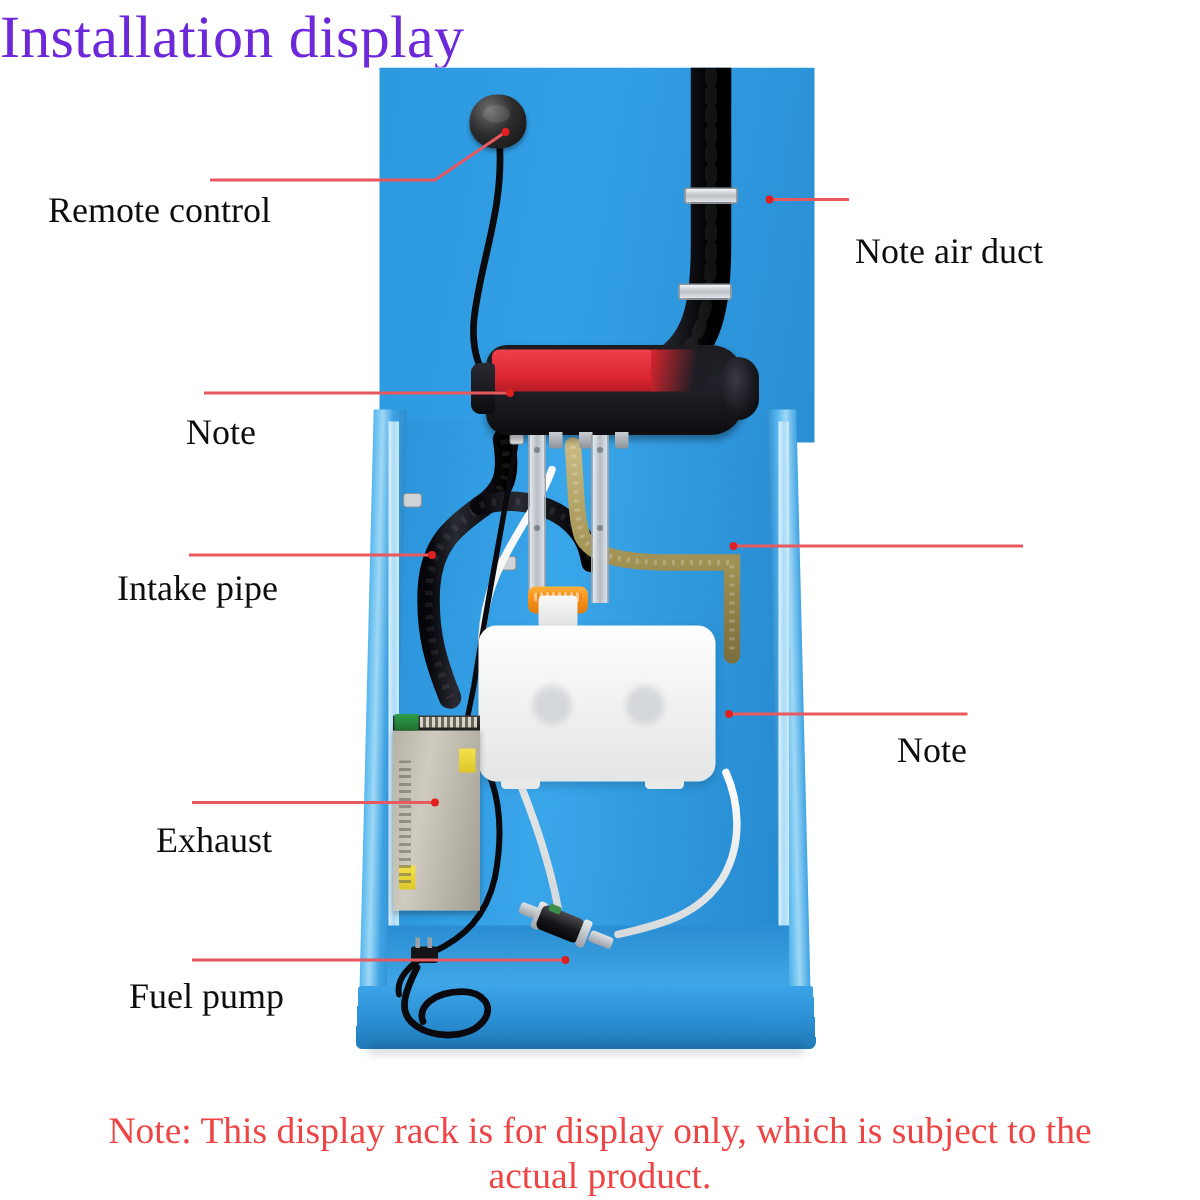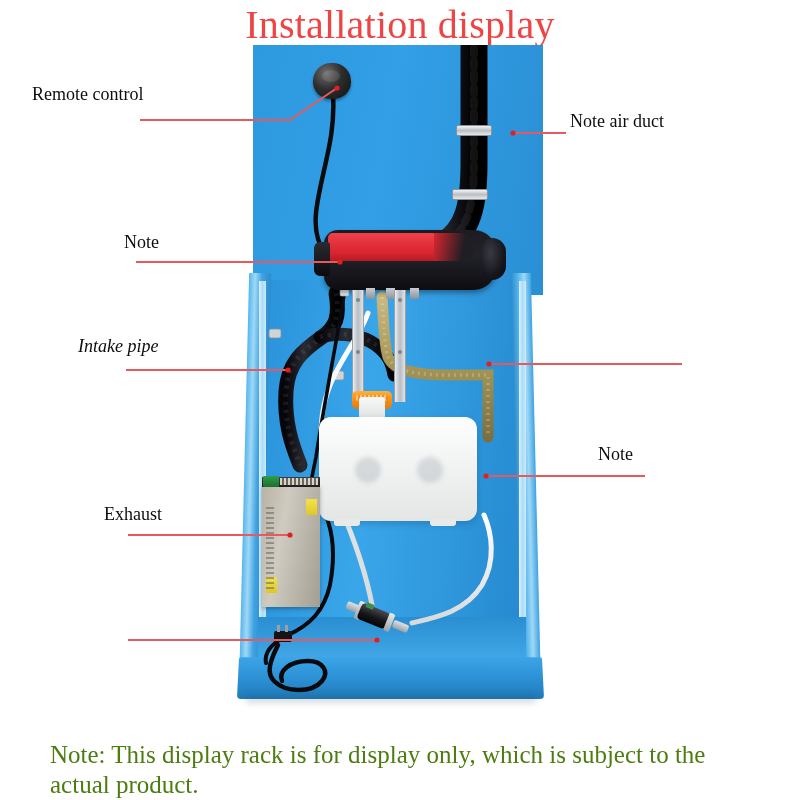--- a/index.html
+++ b/index.html
@@ -19,45 +19,46 @@
     height: 800px;
     background: #ffffff;
   }
 
   
   .title {
     position: absolute;
     left: 0;
     top: 2px;
     width: 800px;
-    text-align: center;
     font-size: 40px;
     line-height: 46px;
-    color: #ef4444;
+    color: #6d28d9;
     letter-spacing: 0.2px;
   }
 
   
   .note {
     position: absolute;
     left: 50px;
     top: 740px;
     width: 700px;
+    text-align: center;
     font-size: 25px;
     line-height: 30px;
-    color: #4d7c0f;
+    color: #ef4444;
   }
 
   
   .label {
     position: absolute;
-    font-size: 18px;
+    font-size: 24px;
     line-height: 28px;
     color: #0d0d0d;
     white-space: nowrap;
+    margin-top: 47px;
   }
 
   
   #leaders {
     position: absolute;
     left: 0; top: 0;
     width: 800px; height: 800px;
     pointer-events: none;
   }
 
@@ -547,19 +548,20 @@
     </g>
     <g>
       <path fill="none" stroke="#e8595f" stroke-width="2" d="M 128,640 L 377,640"></path>
       <circle cx="377" cy="640" r="2.6" fill="#e02020"></circle>
     </g>
   </svg>
 
   <div class="label" style="left:32px;top:80px;">Remote control</div>
   <div class="label" style="left:570px;top:107px;">Note air duct</div>
   <div class="label" style="left:124px;top:228px;">Note</div>
-  <div class="label" style="left:78px;top:332px;font-style:italic;">Intake pipe</div>
+  <div class="label" style="left:78px;top:332px;">Intake pipe</div>
   <div class="label" style="left:598px;top:440px;">Note</div>
   <div class="label" style="left:104px;top:500px;">Exhaust</div>
+  <div class="label" style="left:86px;top:604px;">Fuel pump</div>
 
   <div class="note">Note: This display rack is for display only, which is subject to the actual product.</div>
 
 </div>
 
 </body></html>

